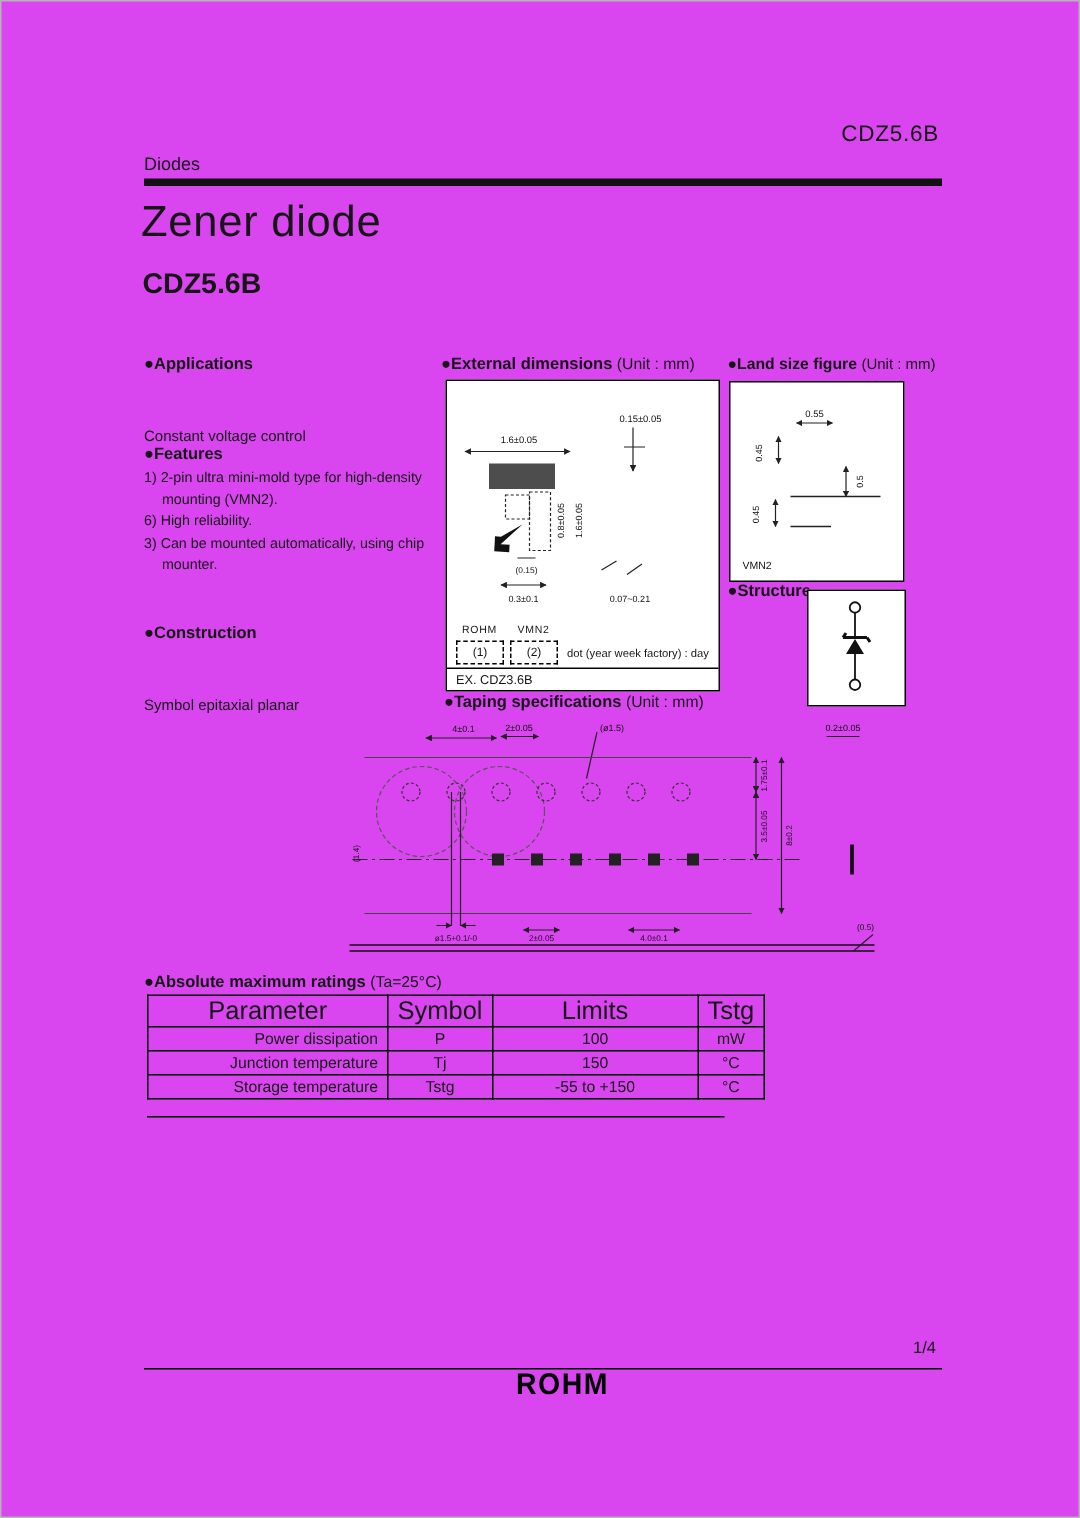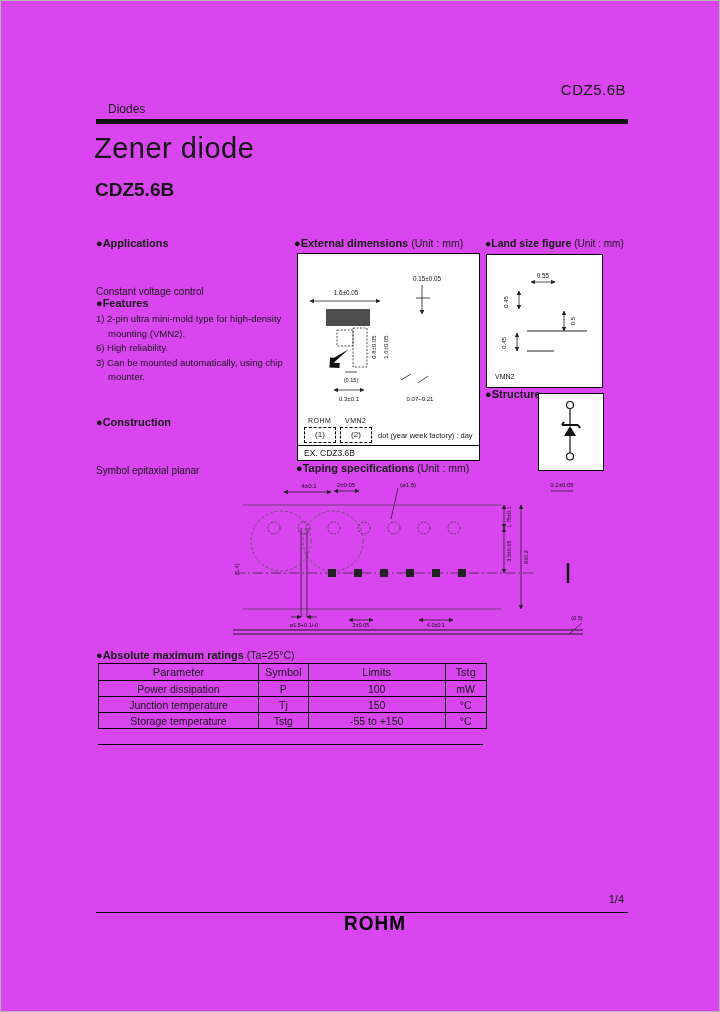--- a/index.html
+++ b/index.html
@@ -3,21 +3,21 @@
 <meta charset="utf-8">
 <style>
   html,body { margin:0; padding:0; background:#e9e9e9; }
   .page {
     position:relative; width:718px; height:1010px; margin:0 auto;
     background:#d946ef; border:1px solid #b5b5b5; overflow:hidden;
     font-family:"Liberation Sans", sans-serif; color:#161616;
   }
   .abs { position:absolute; }
   .doc-code { top:80px; right:93px; font-size:15px; letter-spacing:0.5px; }
-  .category { top:101px; left:95px; font-size:12px;margin-left:12px; }
+  .category { top:101px; left:95px; font-size:12px; }
   .rule-heavy { top:118px; left:95px; width:532px; height:5px; background:#111; }
   .product-title { top:131px; left:93px; font-size:29px; letter-spacing:0.5px; }
   .part-title { top:178px; left:94px; font-size:19px; font-weight:bold; }
 
   .sec-h { font-size:11px; white-space:nowrap; }
   .sec-h .b { font-weight:bold; }
   .sec-h .u { font-weight:normal; margin-left:3px; font-size:10.5px; }
   .body-txt { font-size:10px; line-height:15px;margin-top:31px; }
   .feat-item { font-size:9.5px; line-height:14.5px; padding-left:12px; text-indent:-12px; }
 
@@ -29,23 +29,23 @@
   .mk-brand { position:absolute; font-size:7px; letter-spacing:0.5px; }
   .mk-box { position:absolute; width:30px; height:14px; border:1px dashed #000;
             font-size:8px; line-height:14px; text-align:center; }
   .mk-note { position:absolute; font-size:7.5px; }
   .mk-ex { position:absolute; left:0; right:0; border-top:1px solid #000;
            font-size:8.5px; padding:2px 0 0 6px; }
 
   
   .ratings { position:absolute; left:97px; top:662px; border-collapse:collapse; }
   .ratings th, .ratings td { border:1px solid #000; font-size:10.5px; padding:0 6px; height:15px; }
-  .ratings th { font-weight:normal; font-size:11px; height:16px; text-align:center; }
+  .ratings th { font-weight:normal; font-size:17px; height:16px; text-align:center; }
   .ratings td.c { text-align:center; }
-  .ratings td.l { text-align:center; }
+  .ratings td.l { text-align:right; }
   .table-underline { top:743px; left:97px; width:385px; height:1px; background:#000; }
 
   .page-num { top:892px; right:95px; font-size:11px; }
   .footer-rule { top:911px; left:95px; width:532px; height:1px; background:#000; }
   .logo { top:912px; left:343px; font-size:19px; font-weight:bold; letter-spacing:1px;
           transform:scaleY(1.05); color:#000; }
 </style>
 </head>
 <body>
 

